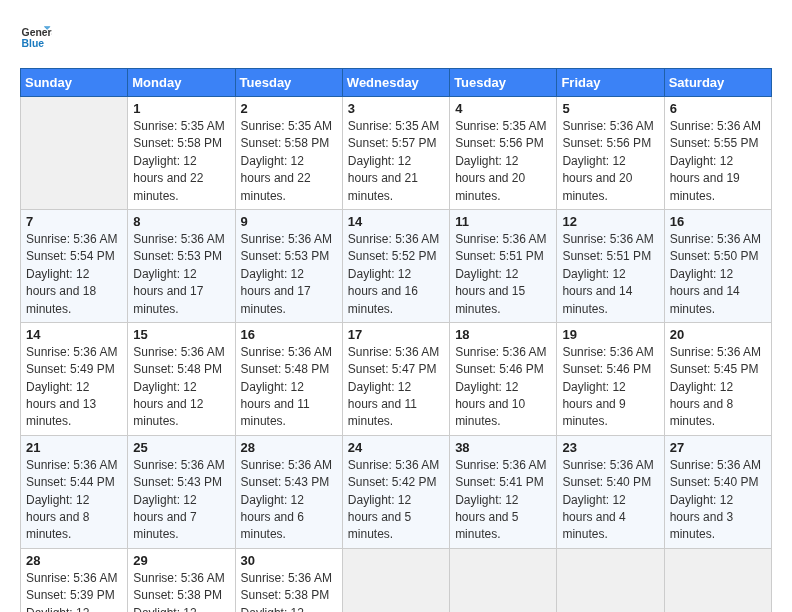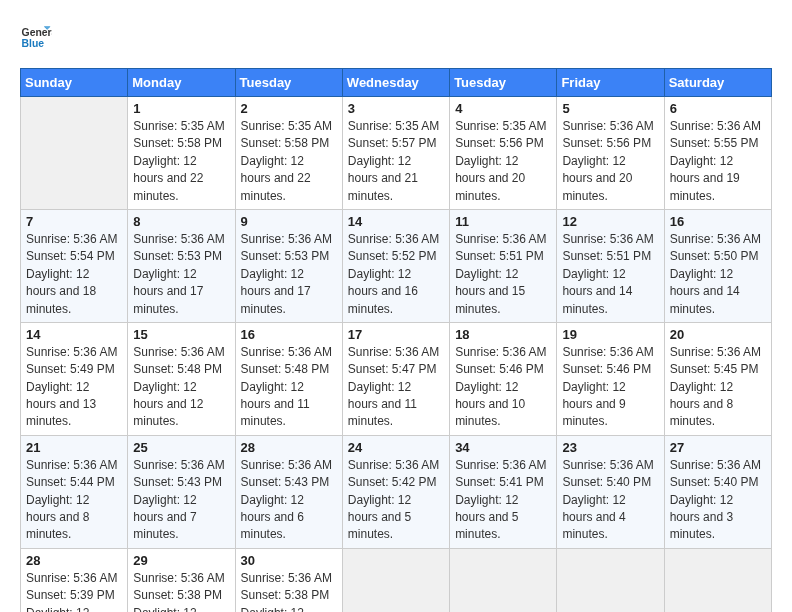--- a/index.html
+++ b/index.html
@@ -209,21 +209,21 @@
         </td>
         <td>
           <span class="day-num">28</span>
           <div class="day-info">Sunrise: 5:36 AM<br>Sunset: 5:43 PM<br>Daylight: 12 hours and 6 minutes.</div>
         </td>
         <td>
           <span class="day-num">24</span>
           <div class="day-info">Sunrise: 5:36 AM<br>Sunset: 5:42 PM<br>Daylight: 12 hours and 5 minutes.</div>
         </td>
         <td>
-          <span class="day-num">34</span>
+          <span class="day-num">38</span>
           <div class="day-info">Sunrise: 5:36 AM<br>Sunset: 5:41 PM<br>Daylight: 12 hours and 5 minutes.</div>
         </td>
         <td>
           <span class="day-num">23</span>
           <div class="day-info">Sunrise: 5:36 AM<br>Sunset: 5:40 PM<br>Daylight: 12 hours and 4 minutes.</div>
         </td>
         <td>
           <span class="day-num">27</span>
           <div class="day-info">Sunrise: 5:36 AM<br>Sunset: 5:40 PM<br>Daylight: 12 hours and 3 minutes.</div>
         </td>

